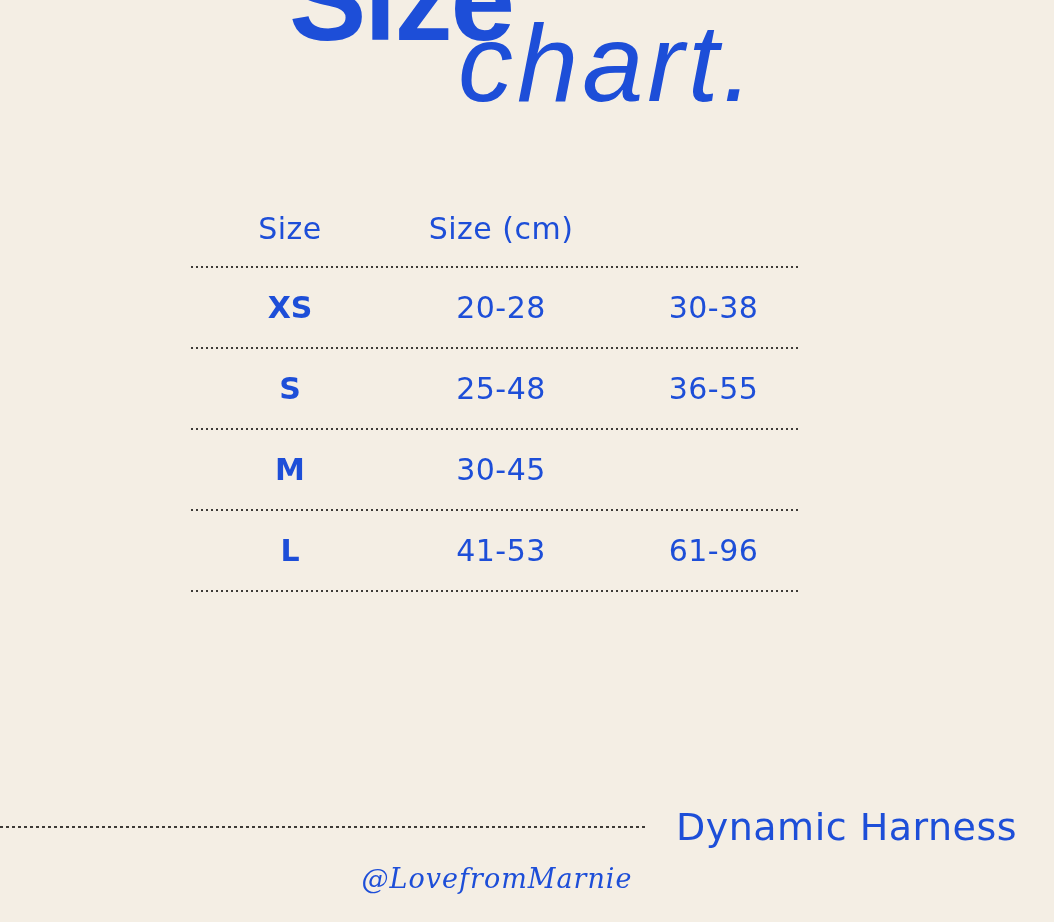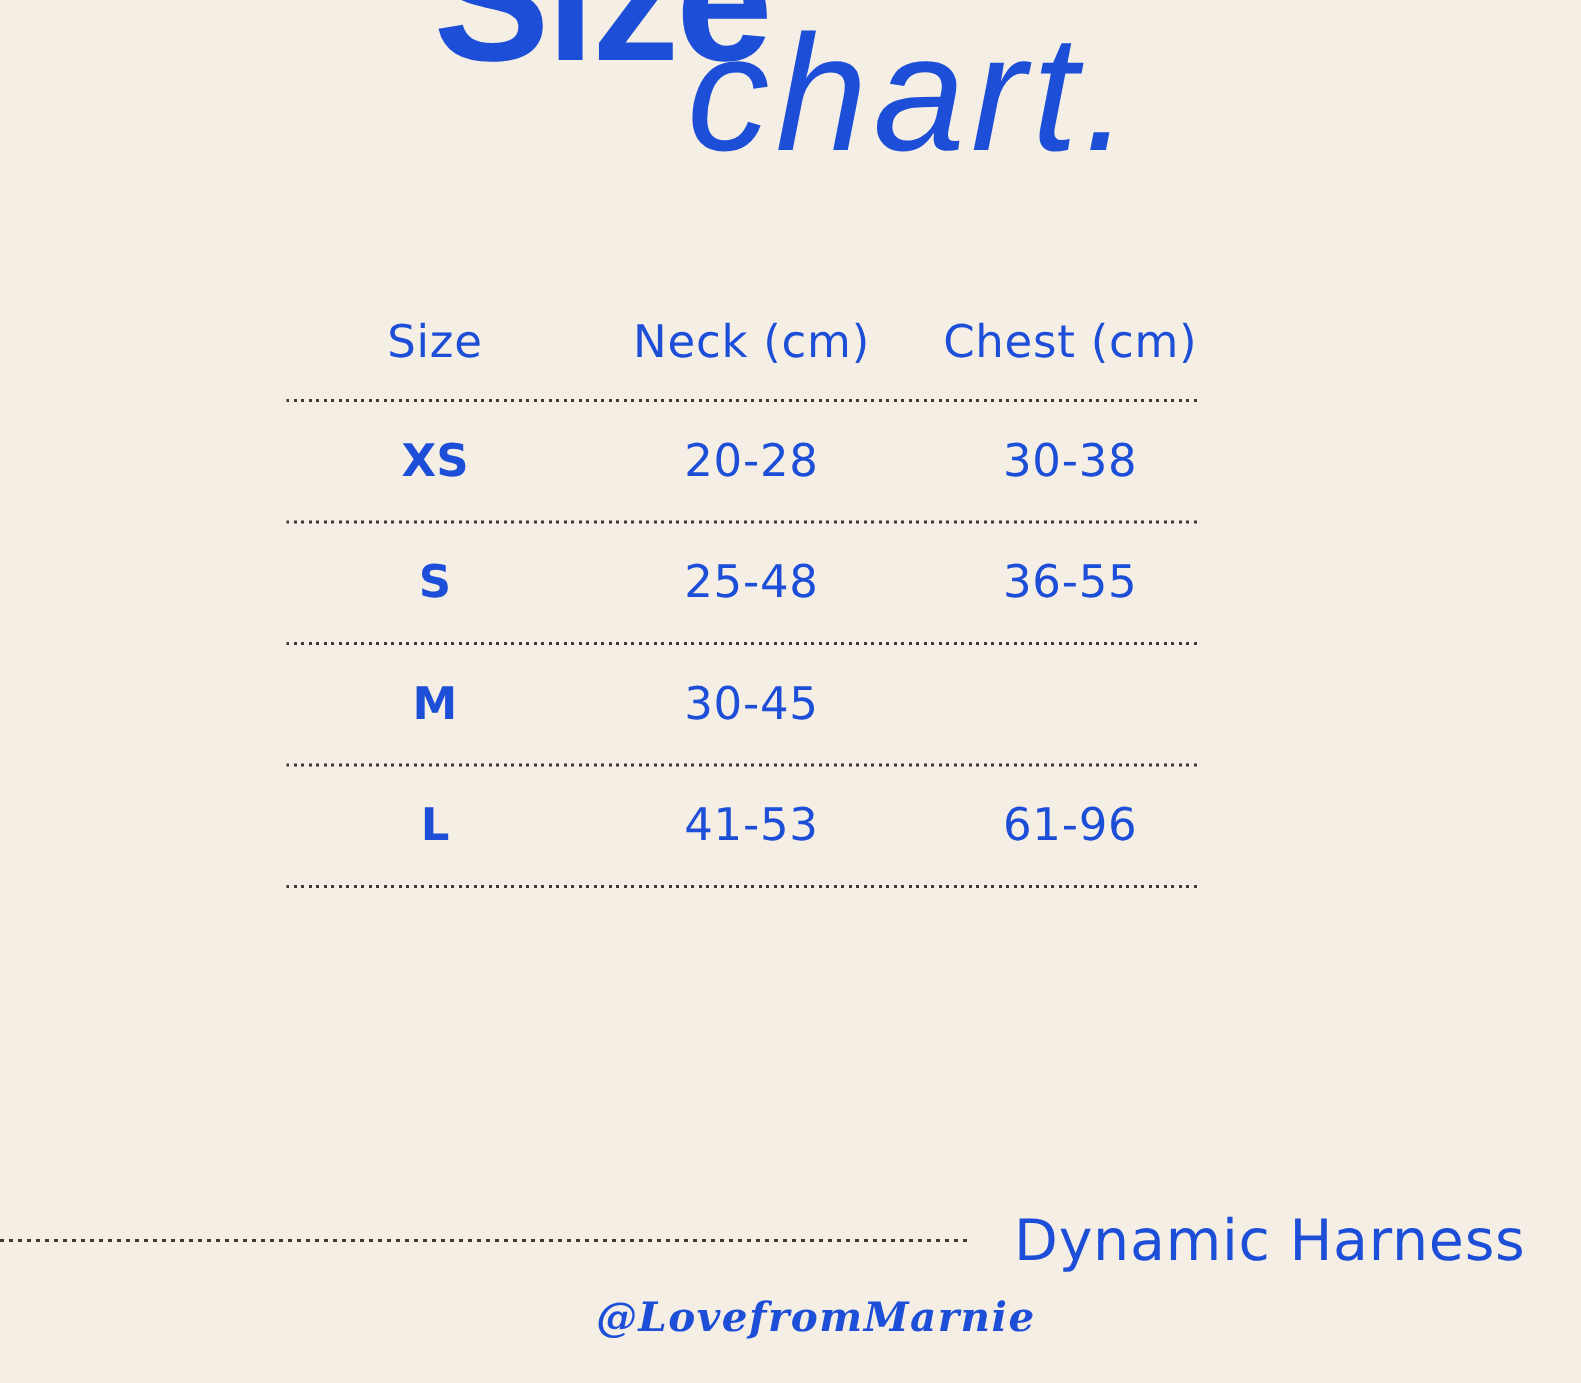--- a/index.html
+++ b/index.html
@@ -92,40 +92,38 @@
     line-height: 1;
     white-space: nowrap;
   }
   .credit {
     position: absolute;
     left: 497px;
     top: 863px;
     transform: translateX(-50%);
     font-family: "DejaVu Serif", serif;
     font-style: italic;
-    font-weight: 700;
+    font-weight: 400;
     font-size: 27px;
     letter-spacing: 1px;
     white-space: nowrap;
-    margin-left: 47px;
   }
 </style>
 </head>
 <body>
 
 <div class="canvas">
 
   <div class="title-bold">Size</div>
   <div class="title-script">chart.</div>
 
   <div class="size-table">
     <div class="trow thead">
       <div class="c1">Size</div>
-      <div class="c2">Neck (cm)</div>
-      <div class="c3">Chest (cm)</div>
+      <div class="c2">Size (cm)</div>
     </div>
     <div class="divider"></div>
 
     <div class="trow tbody-row">
       <div class="c1 cell-size">XS</div>
       <div class="c2">20-28</div>
       <div class="c3">30-38</div>
     </div>
     <div class="divider"></div>
 

